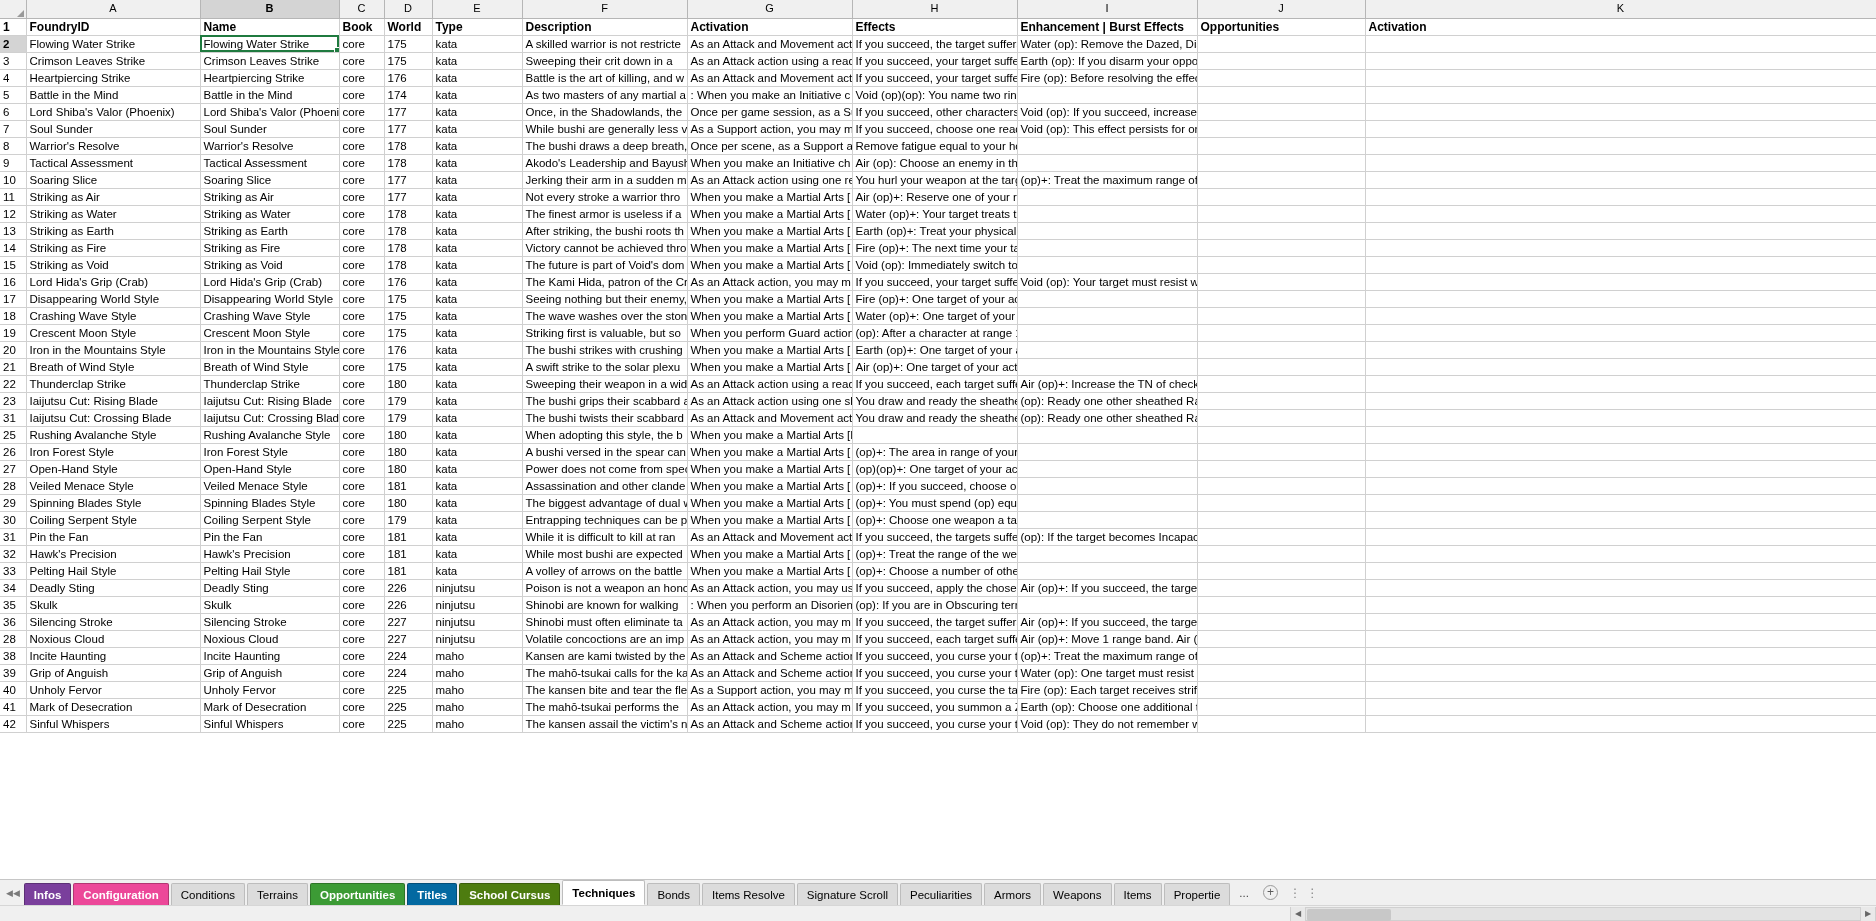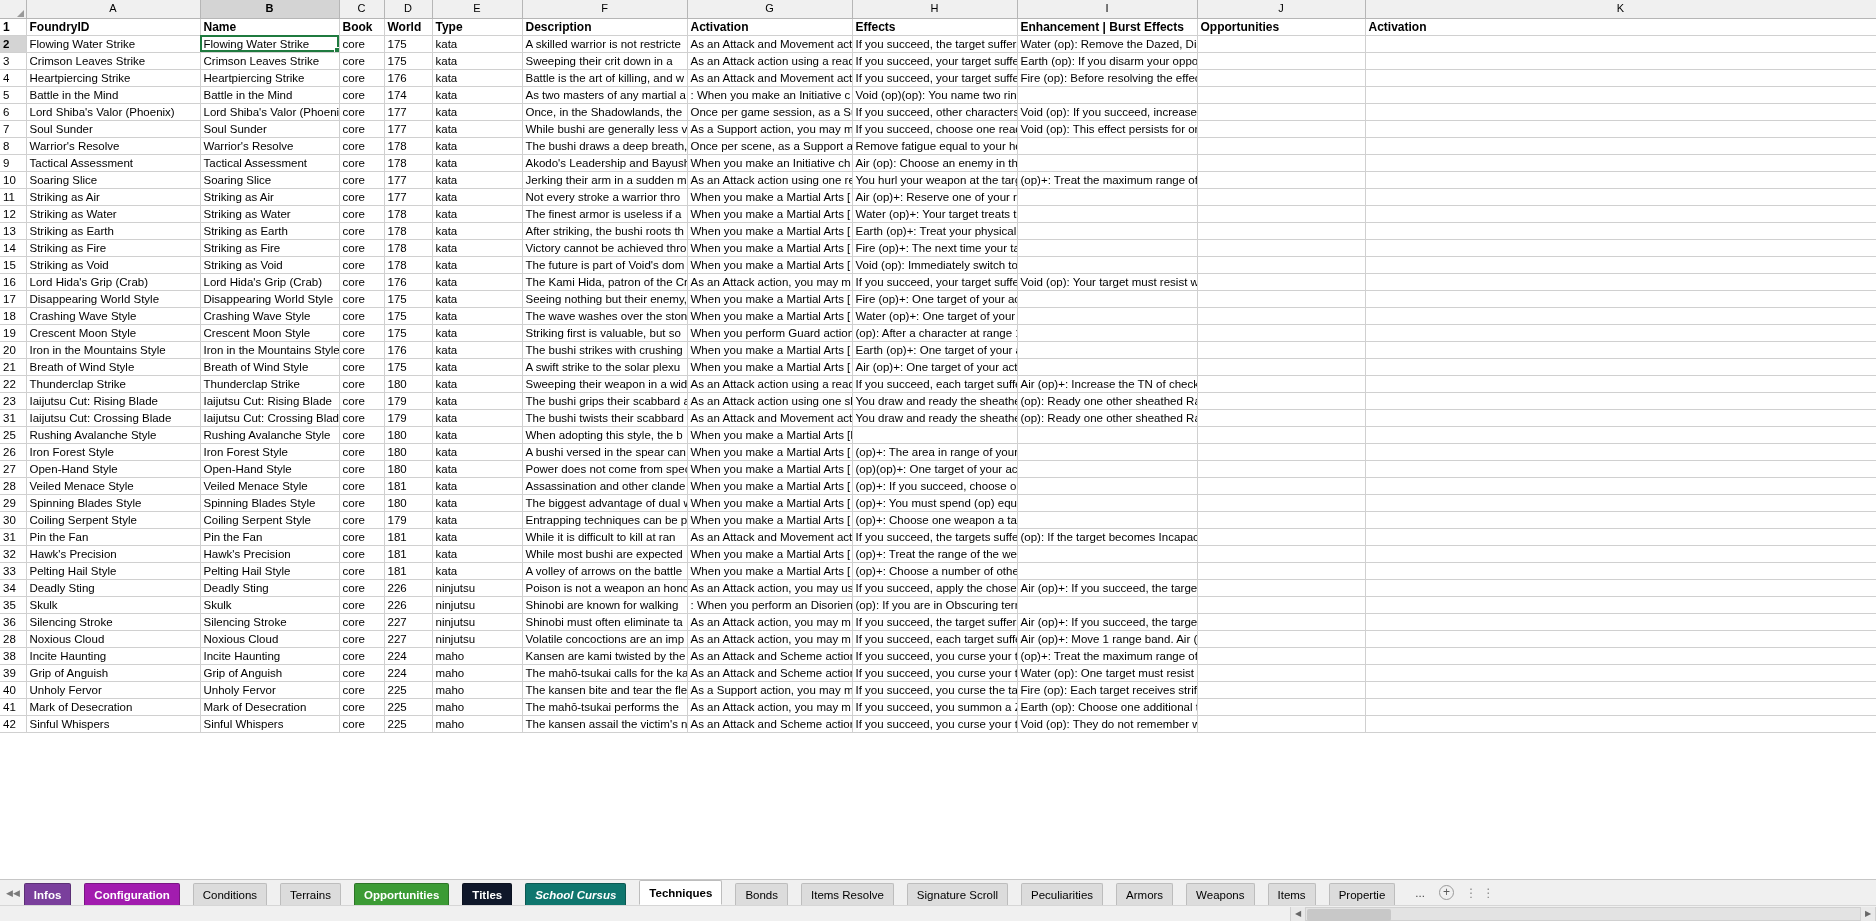--- a/index.html
+++ b/index.html
@@ -137,21 +137,21 @@
   .navbtns {
     display: flex;
     align-items: center;
     padding: 0 2px;
     color: #7a7a7a;
   }
   .tab {
     display: flex;
     align-items: center;
     padding: 8px 9px;
-    margin-right: 13px;
+    margin-right: 2px;
     border: 1px solid #bdbdbd;
     border-bottom: none;
     border-radius: 2px 2px 0 0;
     background: #dcdcdc;
     color: #000;
     height: 22px;
     align-self: flex-end;
     cursor: pointer;
     white-space: nowrap;
   }
@@ -846,26 +846,26 @@
         </tbody>
     </table>
     <div class="vscroll"></div>
   </div>
 
   <div class="tabbar" id="tabbar">
     <div class="navbtns">
       <span style="font-size:9px;padding:0 2px;">◀◀</span>
     </div>
   <div class="tab colored" style="background: rgb(122, 63, 156);">Infos</div>
-      <div class="tab colored" style="background: #a21caf;">Configuration</div>
+      <div class="tab colored" style="background: #ec4899;">Configuration</div>
       <div class="tab">Conditions</div>
       <div class="tab">Terrains</div>
       <div class="tab colored" style="background: rgb(60, 155, 53);">Opportunities</div>
-      <div class="tab colored" style="background: #0f172a;">Titles</div>
-      <div class="tab colored" style="background: #0f766e; font-style: italic;">School Cursus</div>
+      <div class="tab colored" style="background: #0369a1;">Titles</div>
+      <div class="tab colored" style="background: #4d7c0f;">School Cursus</div>
       <div class="tab active">Techniques</div>
       <div class="tab">Bonds</div>
       <div class="tab">Items Resolve</div>
       <div class="tab">Signature Scroll</div>
       <div class="tab">Peculiarities</div>
       <div class="tab">Armors</div>
       <div class="tab">Weapons</div>
       <div class="tab">Items</div>
       <div class="tab">Propertie</div>
       <div class="tab-ellipsis">...</div>

